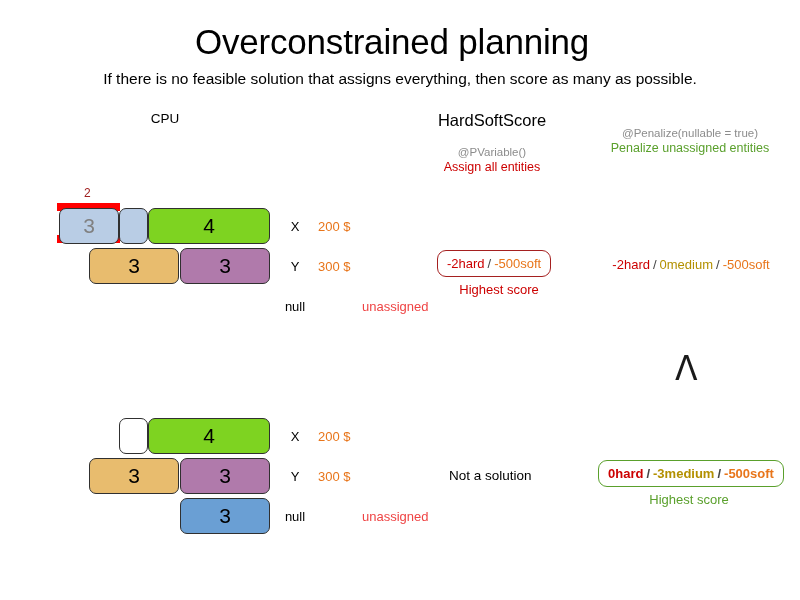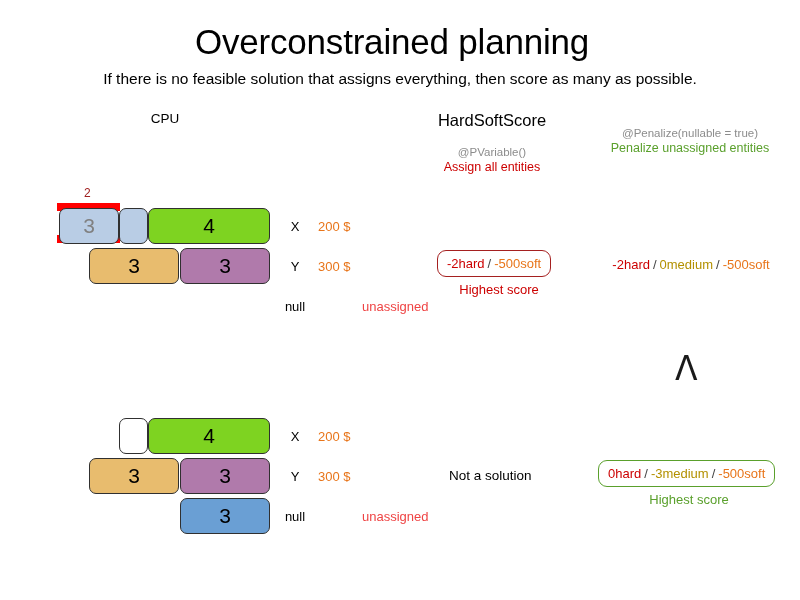--- a/index.html
+++ b/index.html
@@ -137,21 +137,21 @@
   .hard { color: #cc0000; }
   .medium { color: #b39000; }
   .soft { color: #e8751a; }
 
   .score.boxed {
     box-sizing: border-box;
     border-radius: 9px;
     border: 1.6px solid #a52020;
     padding: 5px 9px;
   }
-  .score.boxed.green-box { border-color: #5aa02c; }
+  .score.boxed.green-box { border-color: #5aa02c; font-weight: bold; }
 
   .highest {
     position: absolute;
     font-size: 13px;
     text-align: center;
     white-space: nowrap;
   }
   .highest.red { color: #cc0000; }
   .highest.green { color: #5aa02c; }
 

